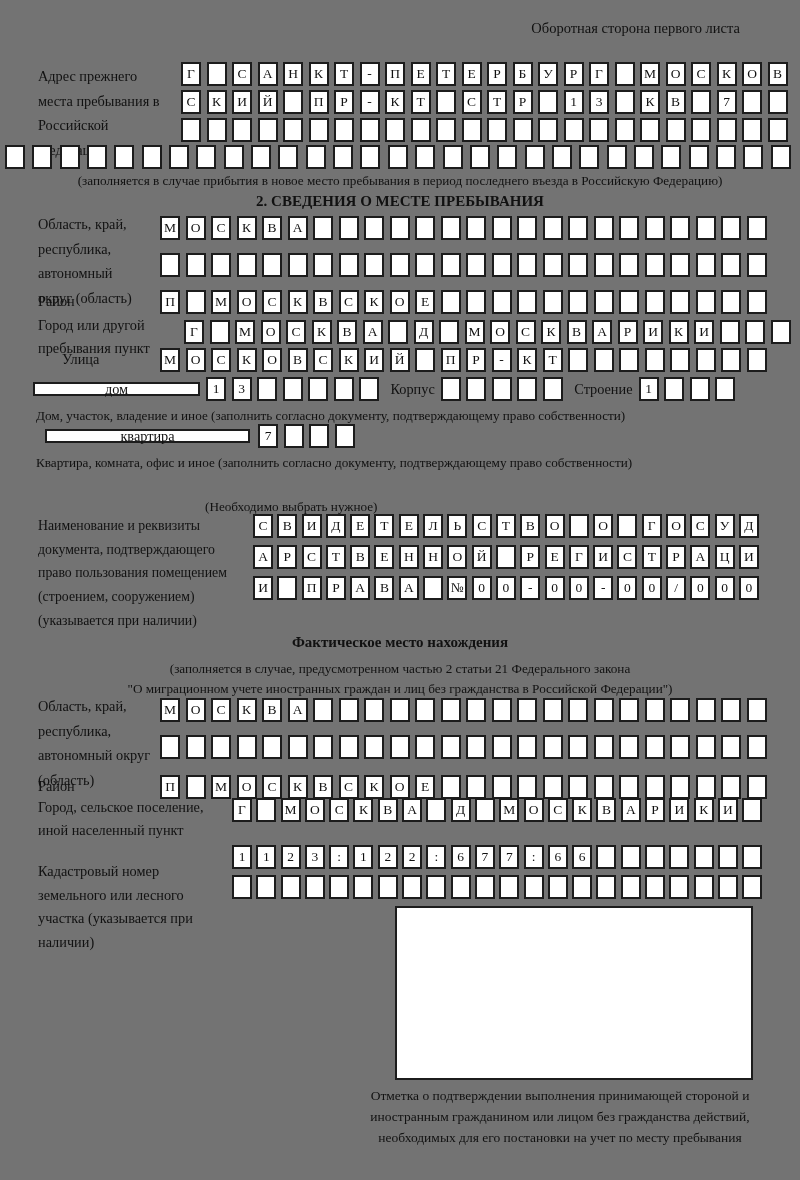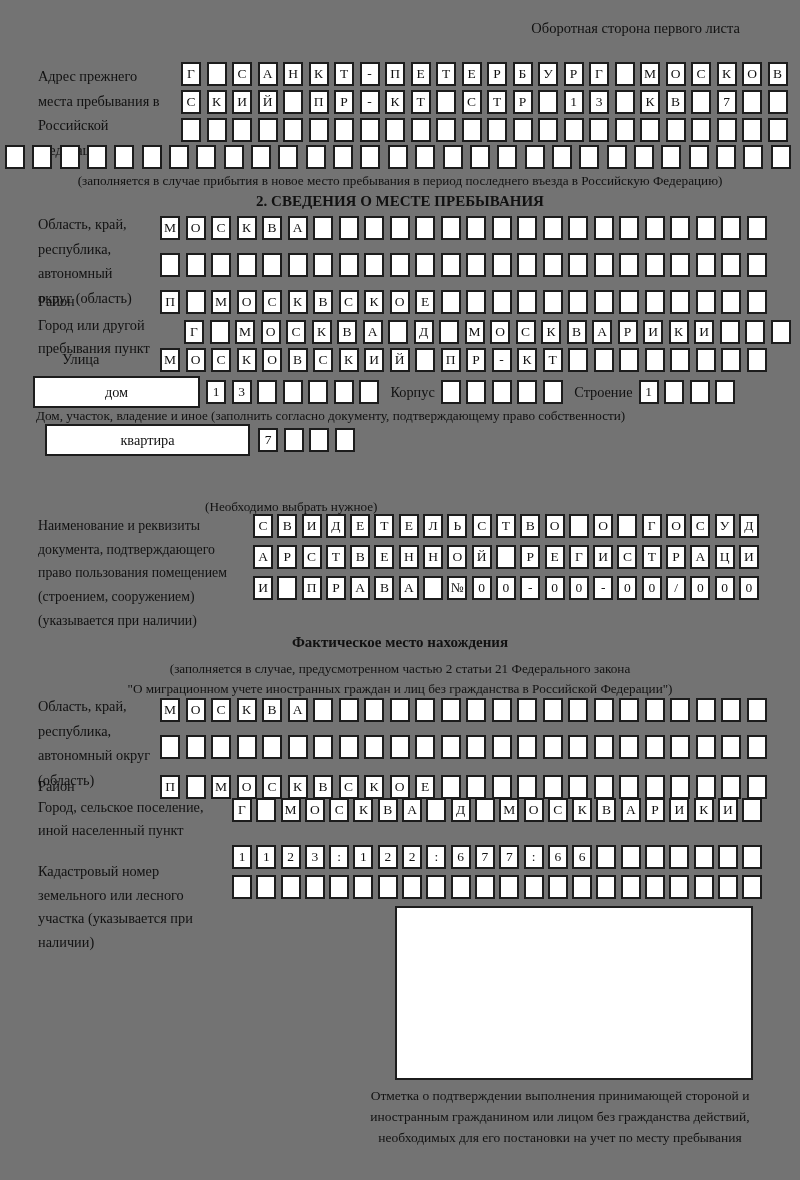--- a/index.html
+++ b/index.html
@@ -20,21 +20,21 @@
   .cell{
     width:20px;height:24px;box-sizing:border-box;border:2px solid #1c1c1c;
     margin-right:5.5px;flex:0 0 auto;
     display:flex;align-items:center;justify-content:center;
     font-size:13.5px;line-height:1;background:#fff;
   }
   .tight .cell{margin-right:4.3px;}
   .spread{justify-content:space-between;}
   .spread .cell{margin-right:0;}
   .bigbox{
-    box-sizing:border-box;border:2px solid #1c1c1c;height:32px;
+    box-sizing:border-box;border:2px solid #1c1c1c;height:14px;
     display:flex;align-items:center;justify-content:center;
     font-size:14.3px;background:#fff;flex:0 0 auto;
   }
   .inline-lbl{font-size:14.3px;line-height:26px;flex:0 0 auto;}
   .mesto-row{display:flex;align-items:center;font-size:14.3px;}
   .checkbox{
     width:21px;height:25px;box-sizing:border-box;border:2px solid #1c1c1c;
     margin:0 10px 0 14px;display:flex;align-items:center;justify-content:center;
     font-size:14px;flex:0 0 auto;background:#fff;
   }
@@ -339,20 +339,21 @@
 
   <div class="abs" style="left:33px;top:424px;display:flex;align-items:center;padding-left:12px;">
     <div class="bigbox" style="width:205px;margin-right:8px;">квартира</div>
     <div class="cells">
         <span class="cell">7</span>
         <span class="cell"></span>
         <span class="cell"></span>
         <span class="cell"></span>
       </div>
   </div>
+  <div class="abs cap" style="left:36px;top:453px;">Квартира, комната, офис и иное (заполнить согласно документу, подтверждающему право собственности)</div>
 
   <div class="abs cap" style="left:205px;top:497px;">(Необходимо выбрать нужное)</div>
 
   <div class="abs lbl" style="left:38px;top:514px;width:205px;font-size:13.8px;">Наименование и реквизиты документа, подтверждающего право пользования помещением (строением, сооружением) (указывается при наличии)</div>
   <div class="abs cells-col row-gap-doc tight" style="left:253px;top:514px;">
     <div class="cells">
         <span class="cell">С</span>
         <span class="cell">В</span>
         <span class="cell">И</span>
         <span class="cell">Д</span>

